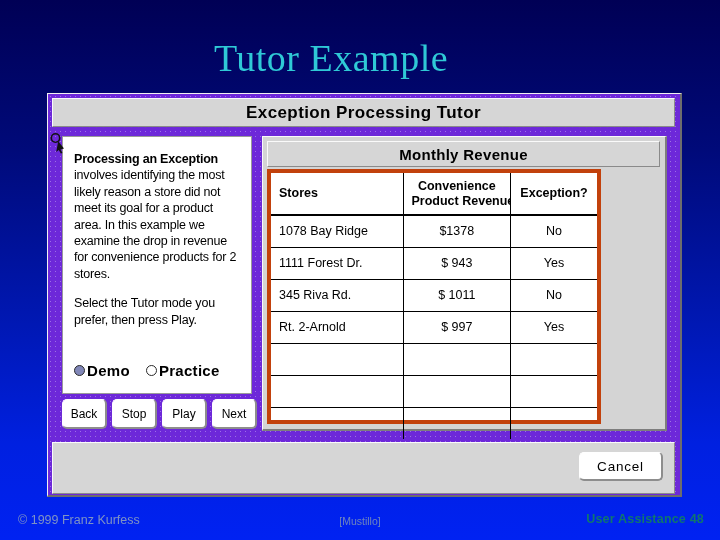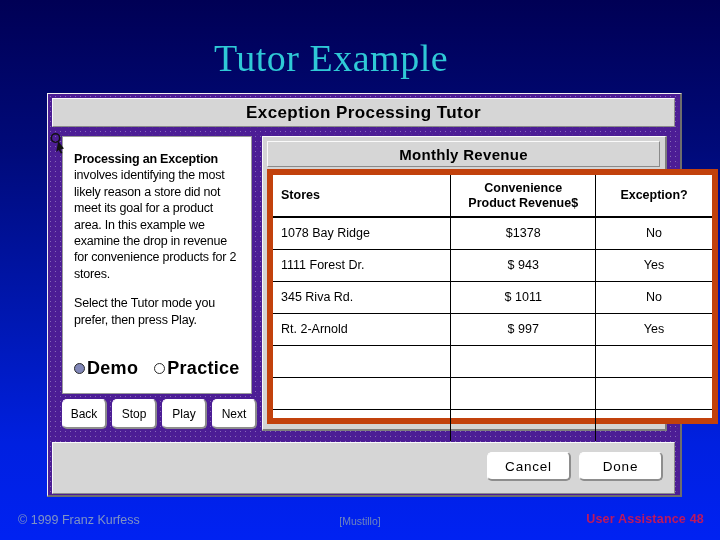--- a/index.html
+++ b/index.html
@@ -29,21 +29,21 @@
     line-height: 44px;
   }
 
   
   .app-window {
     position: absolute;
     left: 47px;
     top: 93px;
     width: 635px;
     height: 404px;
-    background: #4c1d95;
+    background: #6d28d9;
     border-top: 1px solid #f2f2f2;
     border-left: 1px solid #f2f2f2;
     border-right: 2px solid #6d6d6d;
     border-bottom: 2px solid #6d6d6d;
     box-sizing: border-box;
   }
   .app-window::before {
     
     content: "";
     position: absolute;
@@ -139,21 +139,21 @@
     width: 11px;
     height: 11px;
     border-radius: 50%;
     border: 1px solid #2a2a2a;
     box-sizing: border-box;
     background: #ffffff;
     flex: none;
   }
   .radio-dot.on { background: #8187b8; }
   .radio-label {
-    font-size: 18px;
+    font-size: 15px;
     font-weight: bold;
     color: #000;
     letter-spacing: 0.3px;
     text-align: center;
   }
 
   
   .transport {
     position: absolute;
     left: 10px;
@@ -211,24 +211,24 @@
     font-size: 15px;
     font-weight: bold;
     color: #000;
     letter-spacing: 0.3px;
   }
 
   .grid {
     position: absolute;
     left: 4px;
     top: 32px;
-    width: 451px;
+    width: 334px;
     height: 255px;
     background: #fff;
-    border: 6px solid #c2410c;
+    border: 4px solid #c2410c;
     box-sizing: border-box;
   }
   table.data {
     width: 100%;
     border-collapse: collapse;
     table-layout: fixed;
   }
   table.data th,
   table.data td {
     font-size: 12.5px;
@@ -322,21 +322,21 @@
     text-align: center;
     font-size: 10.5px;
     color: #6f86bd;
   }
   .footer-right {
     position: absolute;
     right: 16px;
     top: 6px;
     font-size: 12.5px;
     font-weight: bold;
-    color: #be185d;
+    color: #0f766e;
     letter-spacing: 0.2px;
   }
 </style>
 </head>
 <body>
 
 <div class="slide-title">Tutor Example</div>
 
 <div class="app-window">
 
@@ -431,21 +431,20 @@
             </tr>
           </tbody>
         </table>
       </div>
     </div>
   </div>
 
   <div class="win-footer">
     <div class="dlg-buttons">
       <div class="dbtn">Cancel</div>
-      <div class="dbtn">Done</div>
     </div>
   </div>
 </div>
 
 <div class="slide-footer">
   <div class="footer-left">© 1999 Franz Kurfess</div>
   <div class="footer-center">[Mustillo]</div>
   <div class="footer-right">User Assistance 48</div>
 </div>
 

